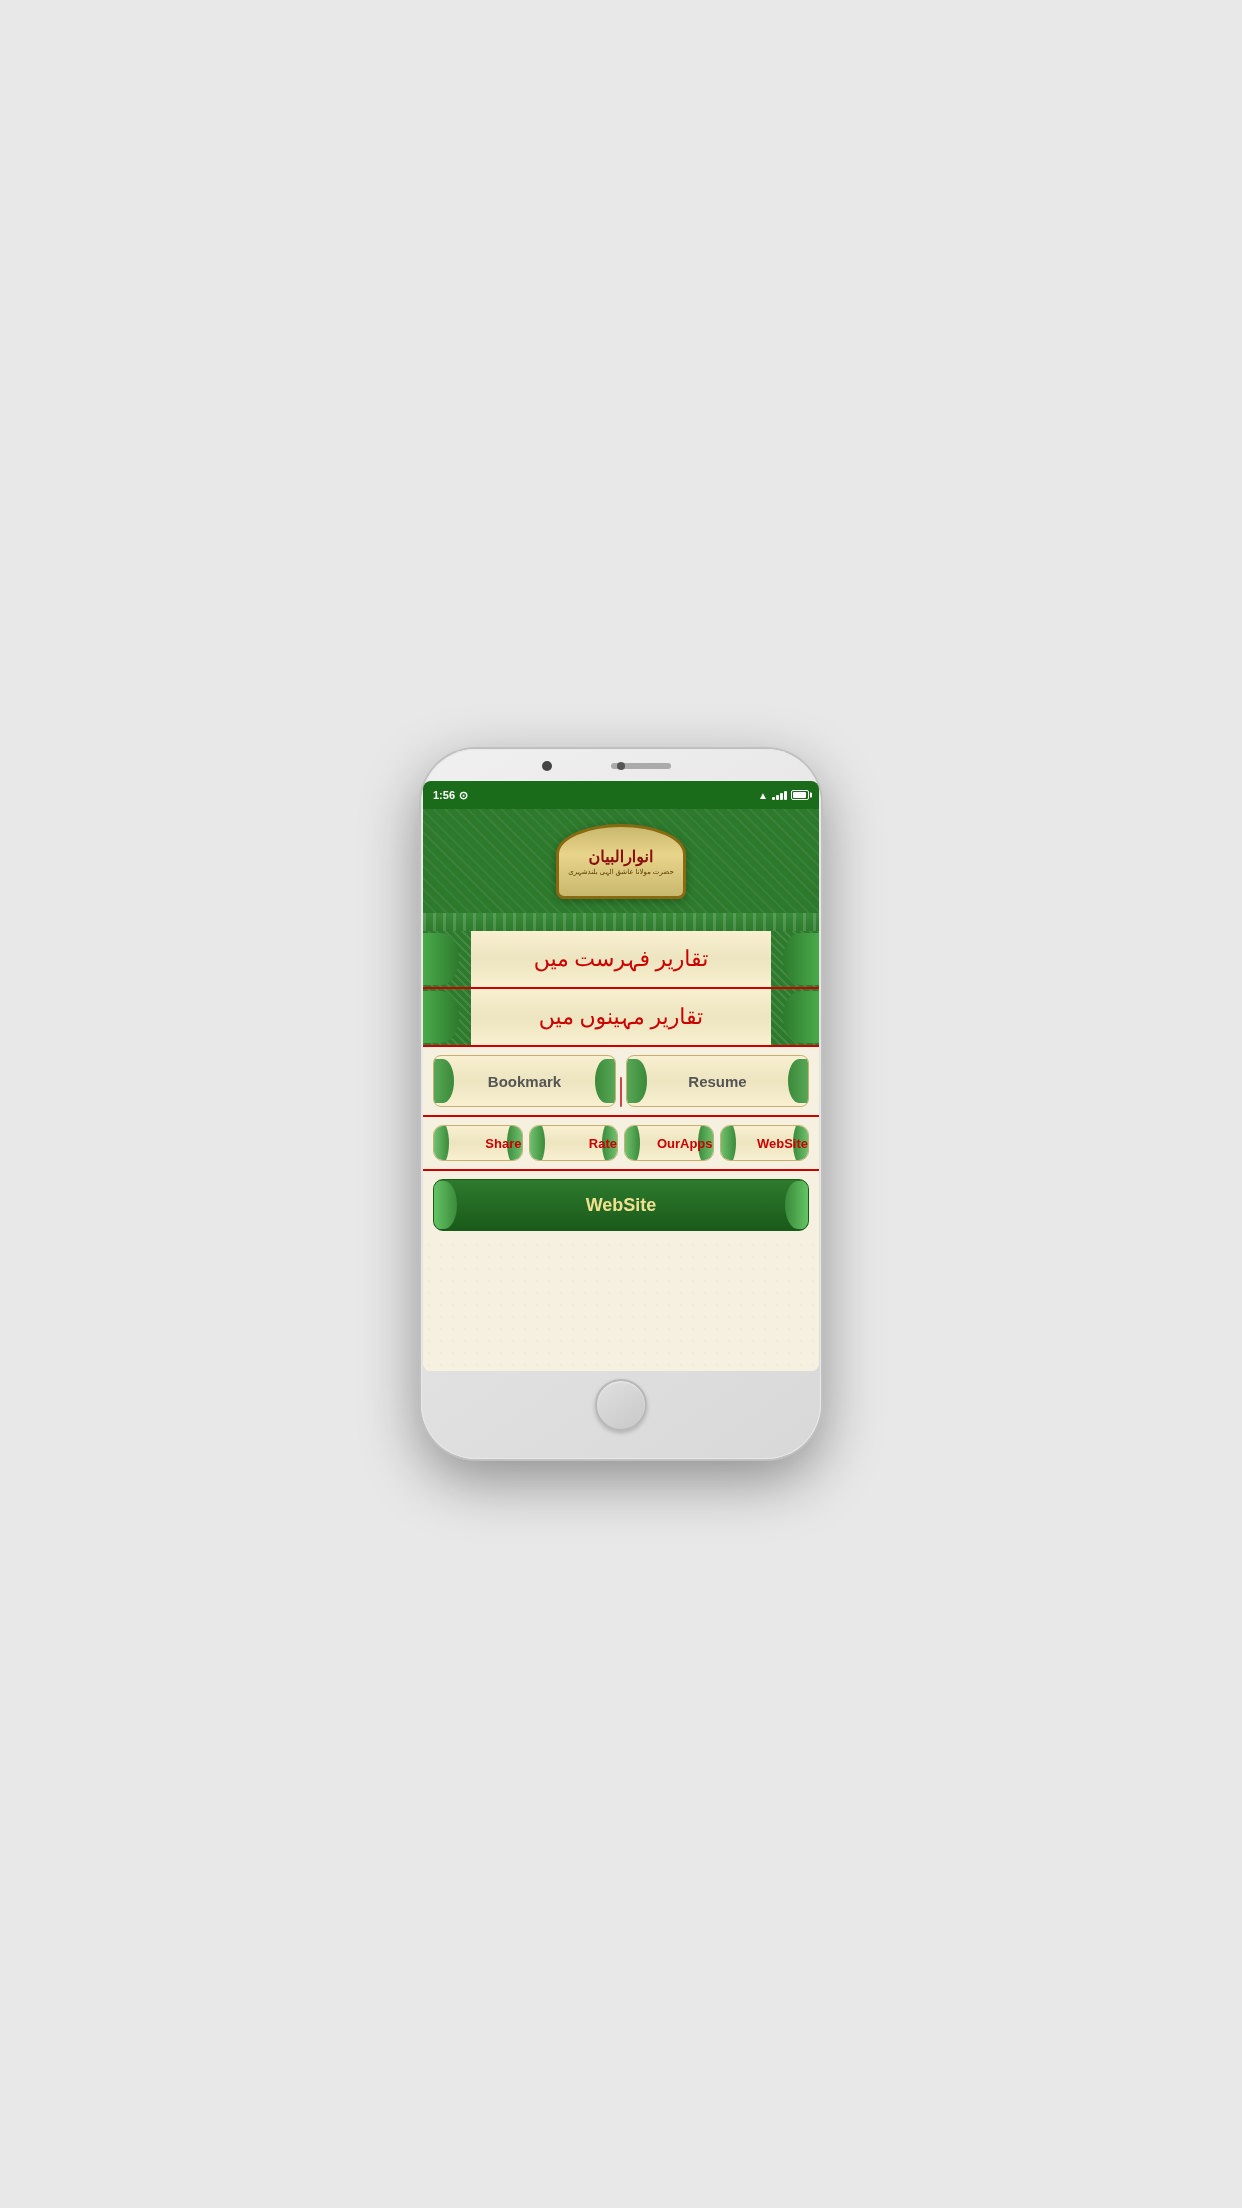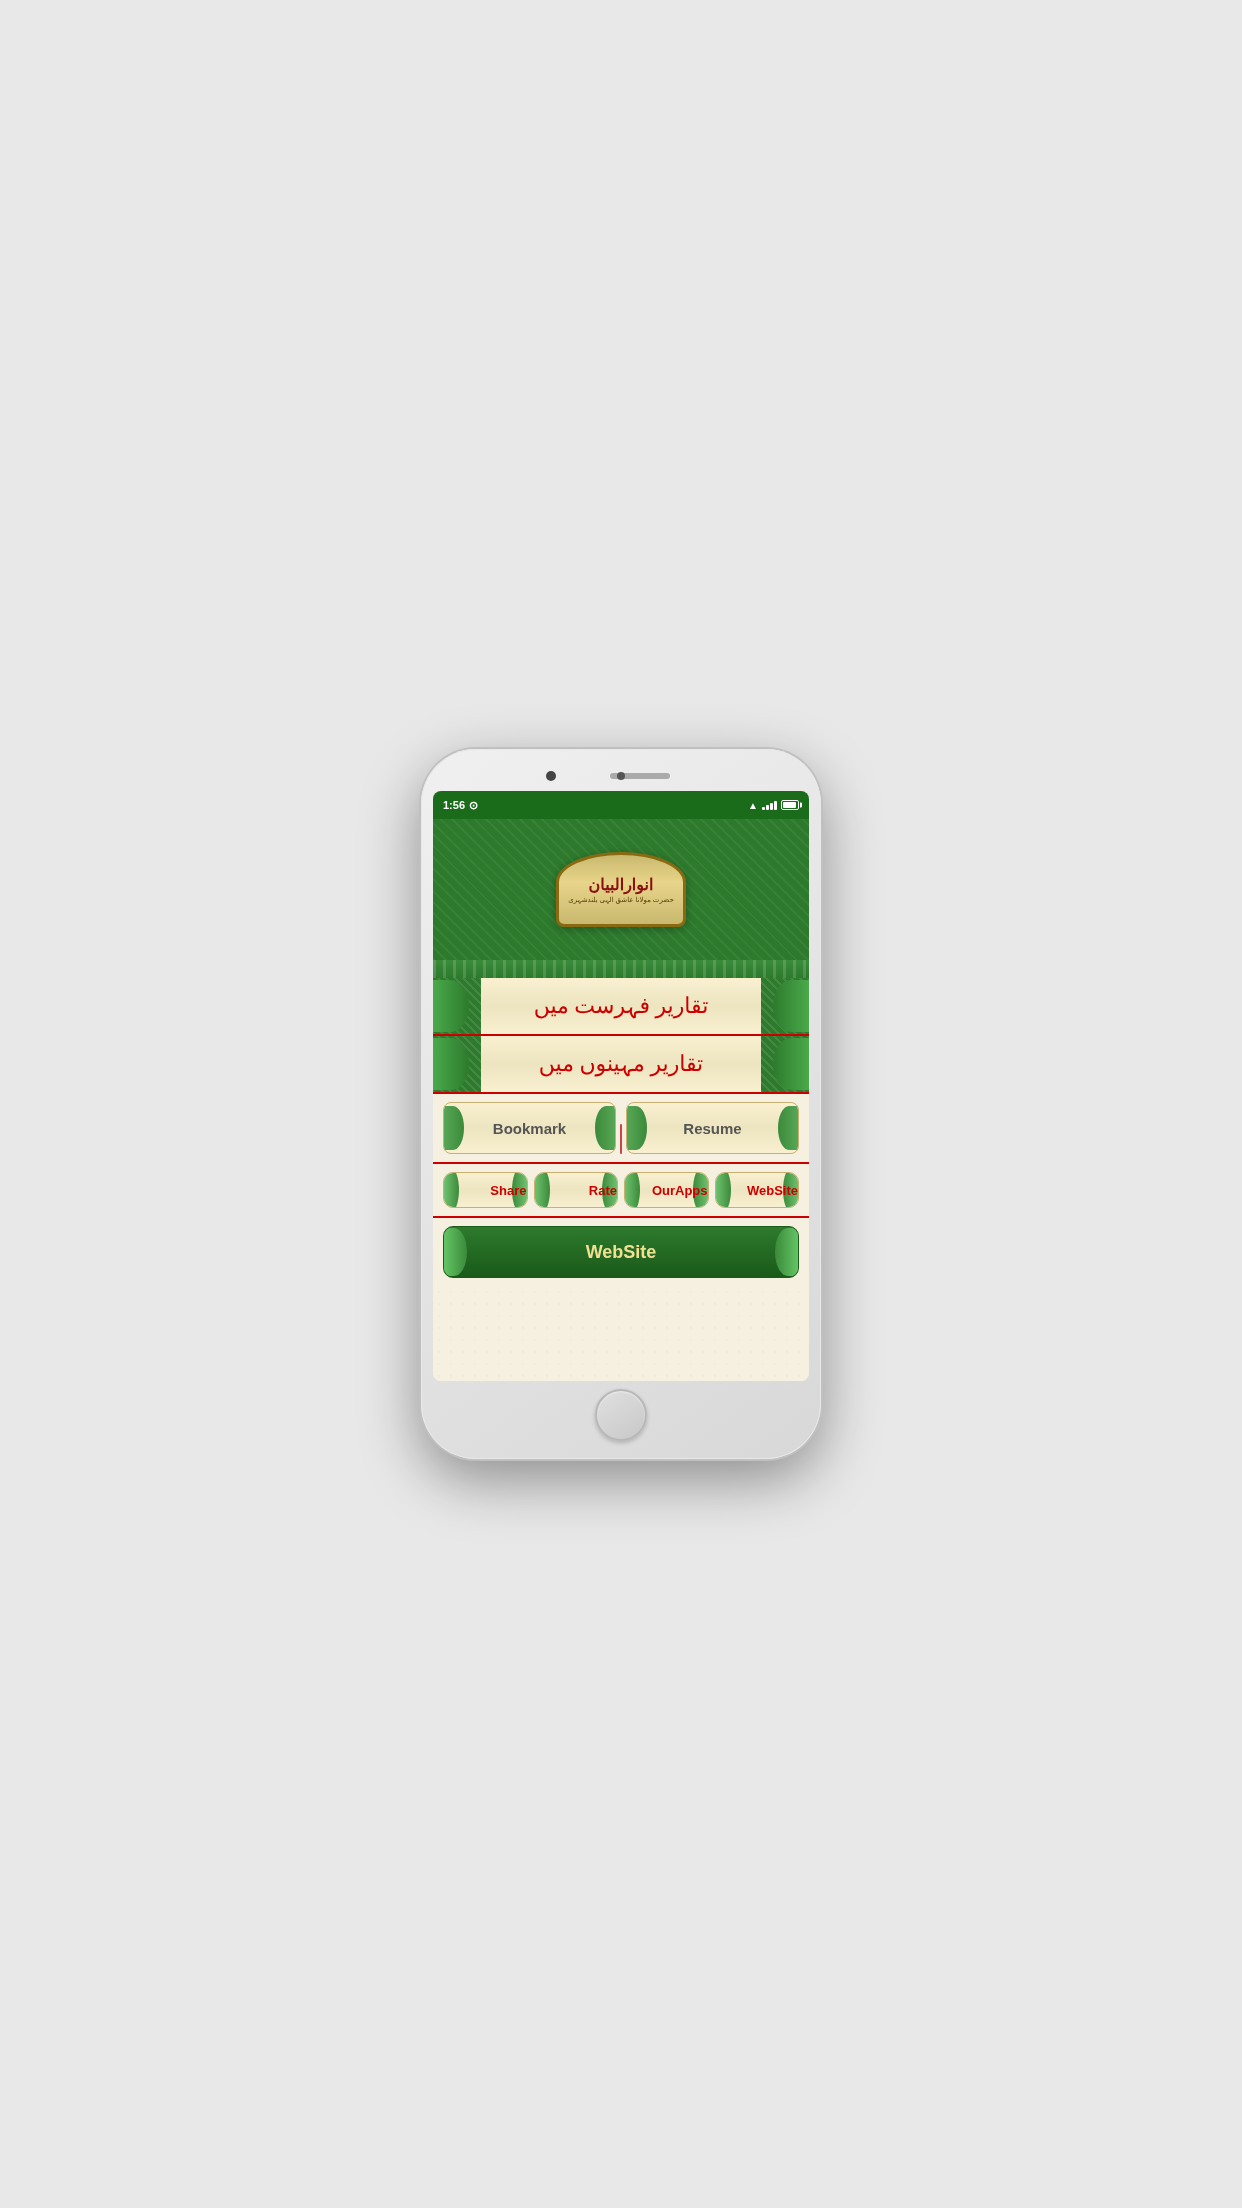--- a/index.html
+++ b/index.html
@@ -11,21 +11,21 @@
       align-items: center;
       min-height: 100vh;
       font-family: Arial, sans-serif;
     }
 
     .phone-outer {
       width: 400px;
       height: 710px;
       background: linear-gradient(145deg, #f0f0f0, #d8d8d8);
       border-radius: 55px;
-      padding: 12px;
+      padding: 2px;
       box-shadow: 0 0 0 2px #c0c0c0, 0 20px 60px rgba(0,0,0,0.4), inset 0 0 0 1px #e8e8e8;
       position: relative;
     }
 
     .phone-top-bar {
       display: flex;
       justify-content: center;
       align-items: center;
       height: 30px;
       gap: 12px;
@@ -108,21 +108,21 @@
     .status-right {
       display: flex;
       align-items: center;
       gap: 4px;
     }
 
     
     .header-area {
       background: #2d7a2d;
       position: relative;
-      height: 141px;
+      height: 104px;
       display: flex;
       align-items: center;
       justify-content: center;
       overflow: hidden;
     }
 
     .header-pattern {
       position: absolute;
       top: 0; left: 0; right: 0; bottom: 0;
       background-image: repeating-linear-gradient(

